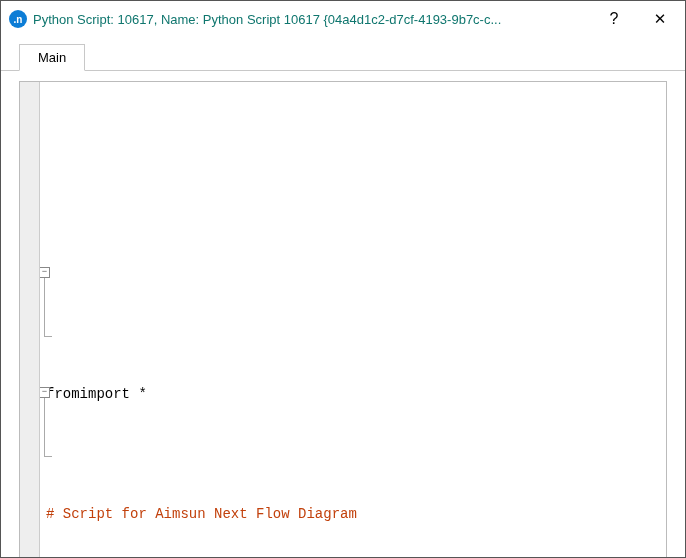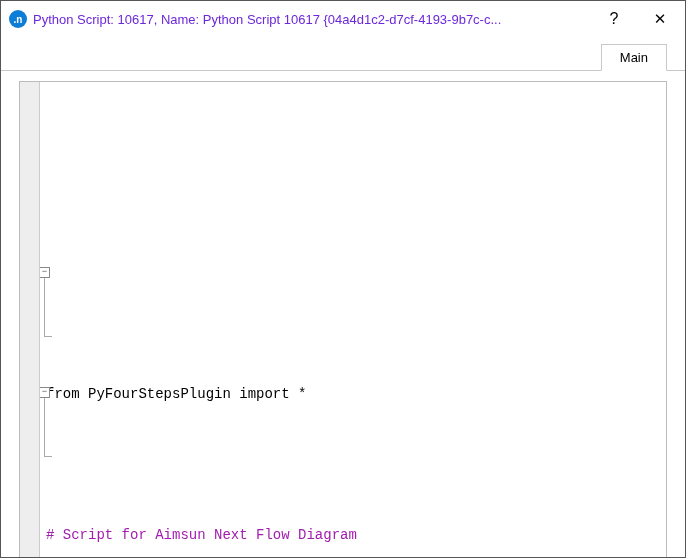--- a/index.html
+++ b/index.html
@@ -24,38 +24,37 @@
     border-radius: 50%;
     background: #0d7dd6;
     color: #fff;
     font-size: 10px;
     font-weight: bold;
     display: flex; align-items: center; justify-content: center;
     margin-right: 6px;
   }
   .title-text {
     flex: 1;
-    color: #6d28d9;
+    color: #0f766e;
     font-size: 13px;
     white-space: nowrap;
     overflow: hidden;
     text-overflow: ellipsis;
   }
   .title-btn {
     width: 46px; height: 32px;
     display: flex; align-items: center; justify-content: center;
     color: #000;
     font-size: 15px;
   }
   .tabbar {
     display: flex;
     padding: 6px 18px 0 18px;
     border-bottom: 1px solid #c8c8c8;
     gap: 0;
-    justify-content: flex-end;
   }
   .tab {
     padding: 5px 18px 5px 18px;
     font-size: 13px;
     color: #000;
     border: 1px solid transparent;
     border-bottom: none;
     position: relative;
     top: 1px;
     background: #fff;
@@ -111,21 +110,21 @@
     background: #aaa;
   }
   .tree-h {
     position: absolute;
     left: 4px;
     height: 1px;
     width: 8px;
     background: #aaa;
   }
   .c-kw    { color: #000000; }
-  .c-cm    { color: #a21caf; margin-top: 21px; }
+  .c-cm    { color: #c2410c; }
 </style>
 </head>
 <body>
 
 <div class="titlebar">
   <div class="app-icon">.n</div>
   <div class="title-text">Python Script: 10617, Name: Python Script 10617  {04a4d1c2-d7cf-4193-9b7c-c...</div>
   <div class="title-btn" style="font-size:16px;">?</div>
   <div class="title-btn">✕</div>
 </div>
@@ -144,21 +143,21 @@
       <div class="tree-line" style="top:196px; height:58px;"></div>
       <div class="tree-h" style="top:254px;"></div>
 
       <div class="fold" style="top:305px;">−</div>
       <div class="tree-line" style="top:316px; height:58px;"></div>
       <div class="tree-h" style="top:374px;"></div>
 
       
 
       
-      <div class="line"><span class="c-kw">from</span><span> PyFourStepsPlugin </span><span class="c-kw">import</span><span> *</span></div>
+      <div class="line"><span class="c-kw">from</span><span class="c-kw">import</span><span> *</span></div>
       <div class="line"></div>
       <div class="line"><span class="c-cm"># Script for Aimsun Next Flow Diagram</span></div>
       
       
       
       
       
       
       
       

